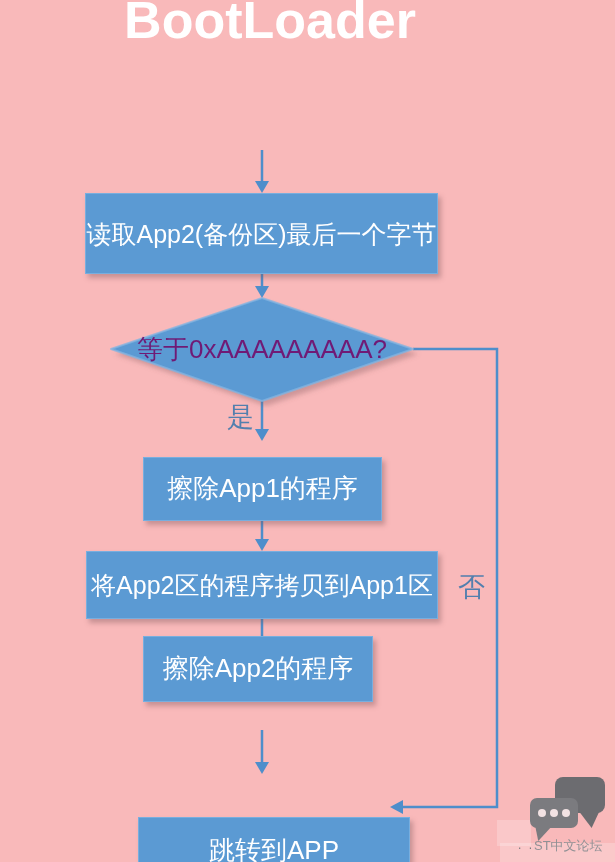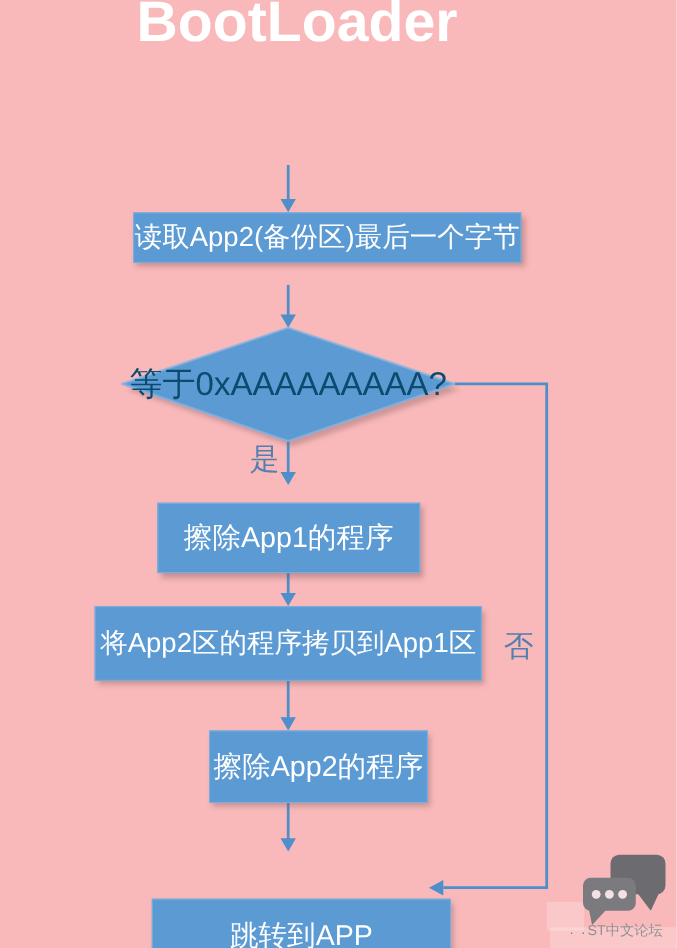--- a/index.html
+++ b/index.html
@@ -20,21 +20,21 @@
     white-space:nowrap;text-align:center;
     border:1px solid rgba(130,180,225,0.75);
     box-shadow:3px 4px 5px rgba(125,85,90,0.40);
     box-sizing:border-box;
   }
   .node.wide{font-size:25px;}
   .stadium{border-radius:33px;}
   .diamond-text{
     position:absolute;left:112px;top:298px;width:300px;height:103px;
     display:flex;align-items:center;justify-content:center;
-    color:#0c4a6e;font-size:30px;white-space:nowrap;
+    color:#701a75;font-size:26px;white-space:nowrap;
   }
   .branch-label{
     position:absolute;color:#527fae;font-size:27px;line-height:1;
   }
   
   .wm-strip{position:absolute;background:rgba(255,255,255,0.22);}
   .wm-strip1{left:497px;top:820px;width:34px;height:26px;}
   .wm-strip2{left:500px;top:843px;width:115px;height:19px;}
   .bubble{position:absolute;}
   .bubble-back{
@@ -94,35 +94,35 @@
       <polygon points="262,774 255,762 269,762"></polygon>
       <polygon points="390,807 403,800 403,814"></polygon>
     </g>
     <polygon filter="url(#soft)" points="266,303 418,354 266,406 115,354" fill="rgba(125,85,90,0.35)"></polygon>
     <polygon points="262,298 413,349 262,401 111,349" fill="#5b9ad3" stroke="rgba(130,180,225,0.75)" stroke-width="2" stroke-linejoin="round"></polygon>
   </svg>
 
   <h1 class="page-title">BootLoader</h1>
 
 
-  <div class="node wide" style="left:85px;top:193px;width:353px;height:46px;margin-left:36px;">
+  <div class="node wide" style="left:85px;top:193px;width:353px;height:81px;">
     <span>读取App2(备份区)最后一个字节</span>
   </div>
 
   <div class="diamond-text">等于0xAAAAAAAAA?</div>
 
   <div class="node" style="left:143px;top:441px;width:239px;height:64px;margin-top:16px;">
     <span>擦除App1的程序</span>
   </div>
 
   <div class="node wide" style="left:86px;top:551px;width:352px;height:68px;text-align:right;">
     <span>将App2区的程序拷贝到App1区</span>
   </div>
 
-  <div class="node" style="left:143px;top:664px;width:199px;height:66px;margin-left:47px;">
+  <div class="node" style="left:143px;top:636px;width:230px;height:66px;">
     <span>擦除App2的程序</span>
   </div>
 
   <div class="node" style="left:138px;top:774px;width:272px;height:67px;margin-top:43px;">
     <span>跳转到APP</span>
   </div>
 
   <div class="branch-label" style="left:227px;top:404px;">是</div>
   <div class="branch-label" style="left:458px;top:574px;">否</div>
 

